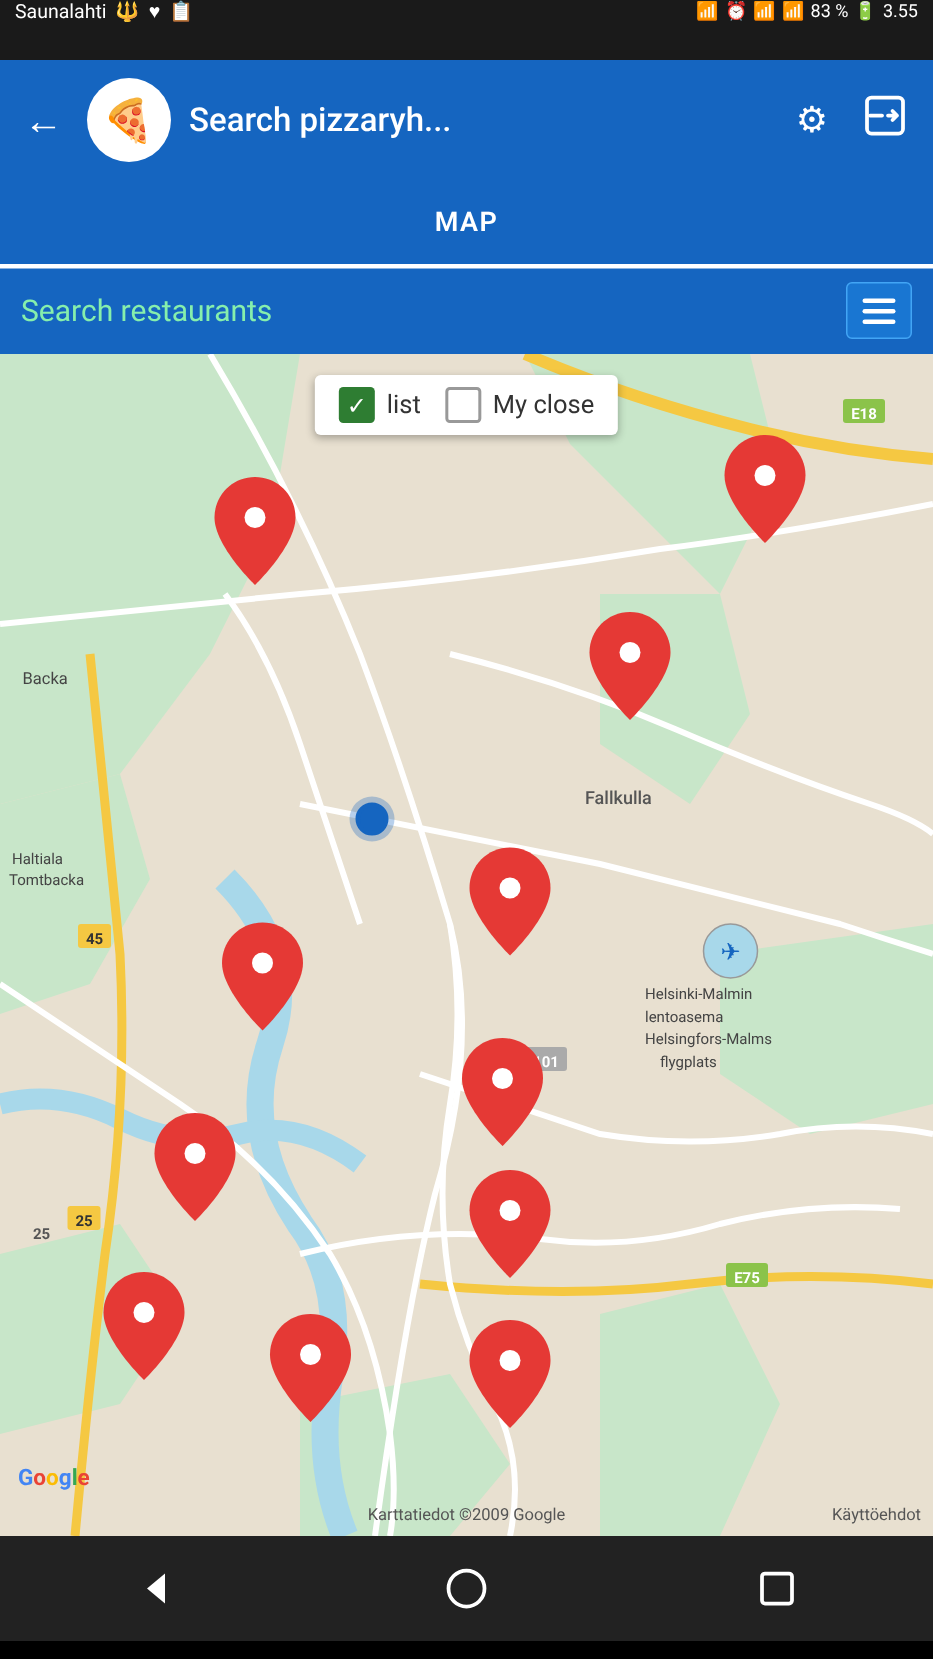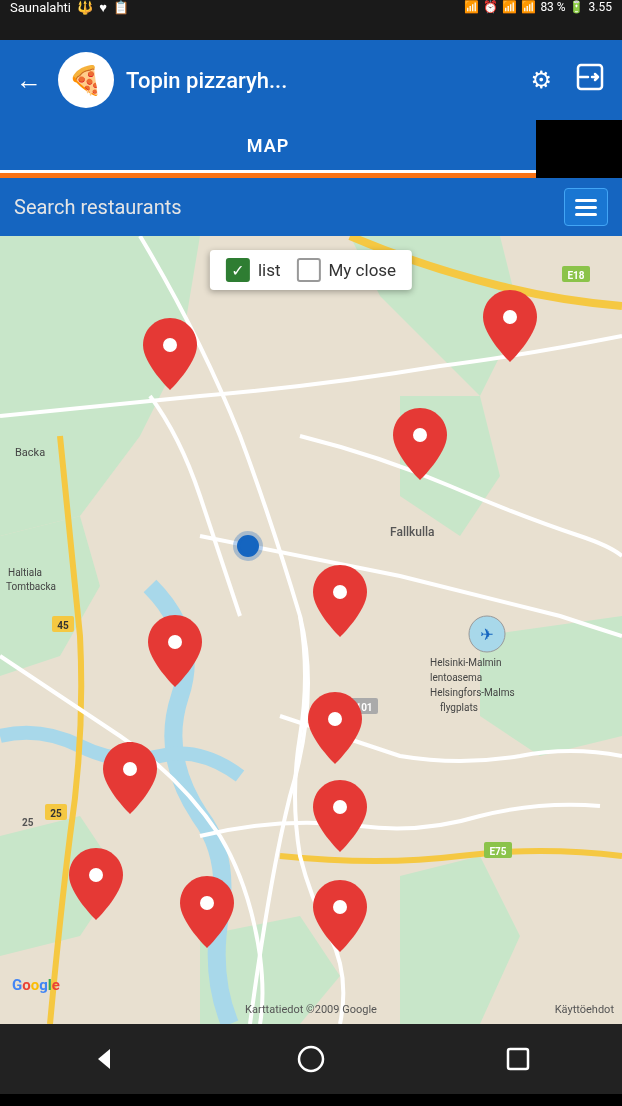--- a/index.html
+++ b/index.html
@@ -70,25 +70,25 @@
     }
     #exit-btn {
       color: #fff;
       font-size: 24px;
       cursor: pointer;
       padding: 6px;
     }
 
     
     #tab-bar {
-      width: 536px;
+      width: 622px;
       height: 58px;
       background: #1565C0;
       display: flex;
-      border-bottom: 7px solid #f97316;
+      border-bottom: 1px solid #f97316;
     }
     .tab {
       flex: 1;
       display: flex;
       align-items: center;
       justify-content: center;
       color: rgba(255,255,255,0.7);
       font-size: 18px;
       font-weight: 600;
       letter-spacing: 1px;
@@ -111,21 +111,21 @@
     #search-bar {
       width: 622px;
       height: 58px;
       background: #1565C0;
       display: flex;
       align-items: center;
       padding: 0 14px;
       justify-content: space-between;
     }
     #search-text {
-      color: #e5e5e5;
+      color: #86efac;
       font-size: 20px;
       font-weight: 400;
     }
     #menu-btn {
       width: 44px;
       height: 38px;
       background: #1976D2;
       border-radius: 4px;
       display: flex;
       align-items: center;
@@ -295,21 +295,21 @@
     <span>📶</span>
     <span>83 %</span>
     <span>🔋</span>
     <span>3.55</span>
   </div>
 </div>
 
 <div id="app-header">
   <div id="back-button">←</div>
   <div id="app-icon">🍕</div>
-  <div id="app-title">Topin pizzaryh...</div>
+  <div id="app-title">Search pizzaryh...</div>
   <div id="settings-btn">⚙</div>
   <div id="exit-btn">
     <svg width="28" height="28" viewBox="0 0 28 28">
       <rect x="2" y="2" width="24" height="24" rx="3" fill="none" stroke="white" stroke-width="2.5"></rect>
       <path d="M16 14 L22 14 M19 11 L22 14 L19 17" stroke="white" stroke-width="2.5" fill="none" stroke-linecap="round" stroke-linejoin="round"></path>
       <line x1="12" y1="14" x2="4" y2="14" stroke="white" stroke-width="2.5" stroke-linecap="round"></line>
     </svg>
   </div>
 </div>
 

